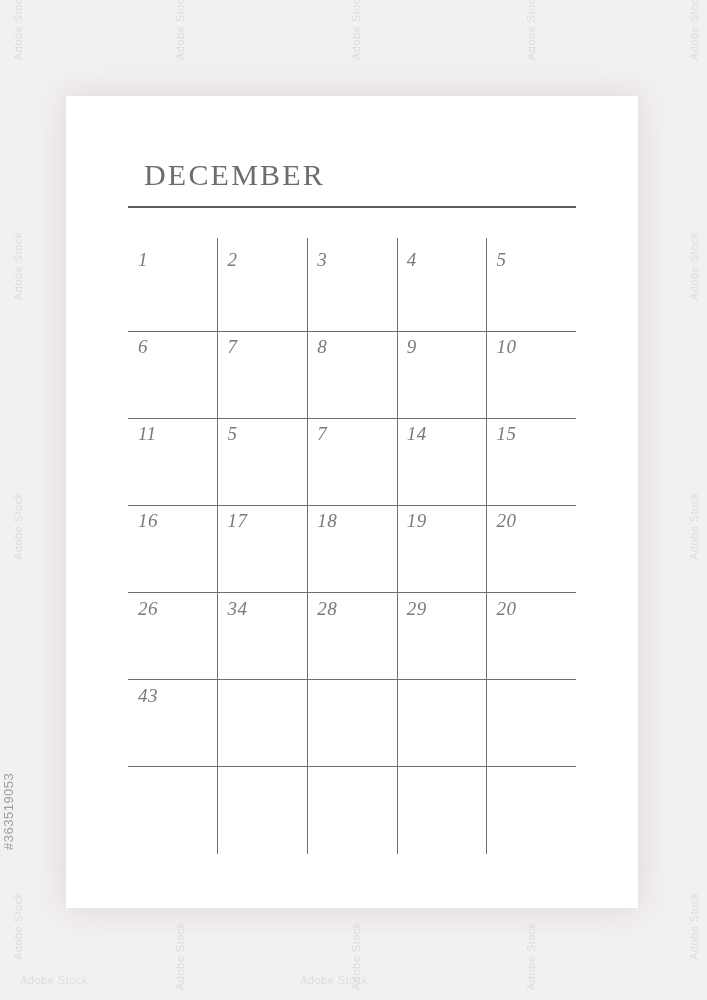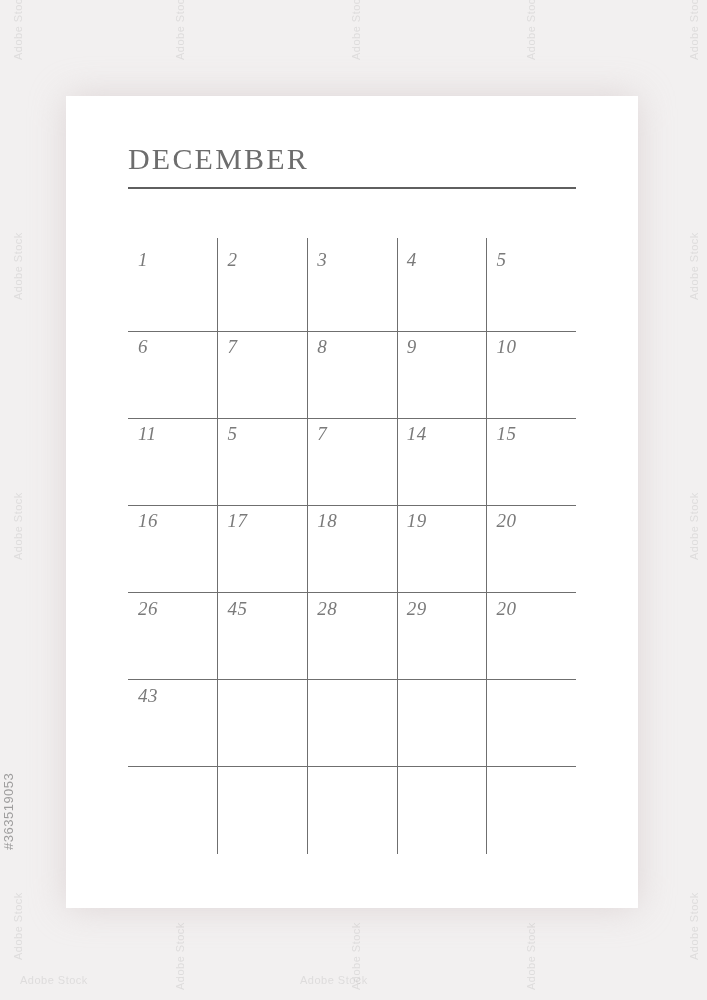--- a/index.html
+++ b/index.html
@@ -77,21 +77,21 @@
     left: 62px;
     top: 48px;
     width: 448px;
   }
   #month-title {
     font-family: "Liberation Serif", serif;
     font-size: 30px;
     letter-spacing: 2.2px;
     color: #6d6d6d;
     font-weight: normal;
-    margin: 0;
+    margin: 16px;
     line-height: 1;
   }
   #title-rule {
     margin-top: 13px;
     height: 2px;
     background: #5f5f5f;
     width: 100%;
   }
 
   
@@ -250,21 +250,21 @@
           <span class="cell-num">20</span>
         </div>
     </div>
 
 
     <div class="grid-row">
       <div class="grid-cell">
           <span class="cell-num">26</span>
         </div>
       <div class="grid-cell">
-          <span class="cell-num">45</span>
+          <span class="cell-num">34</span>
         </div>
       <div class="grid-cell">
           <span class="cell-num">28</span>
         </div>
       <div class="grid-cell">
           <span class="cell-num">29</span>
         </div>
       <div class="grid-cell">
           <span class="cell-num">20</span>
         </div>

